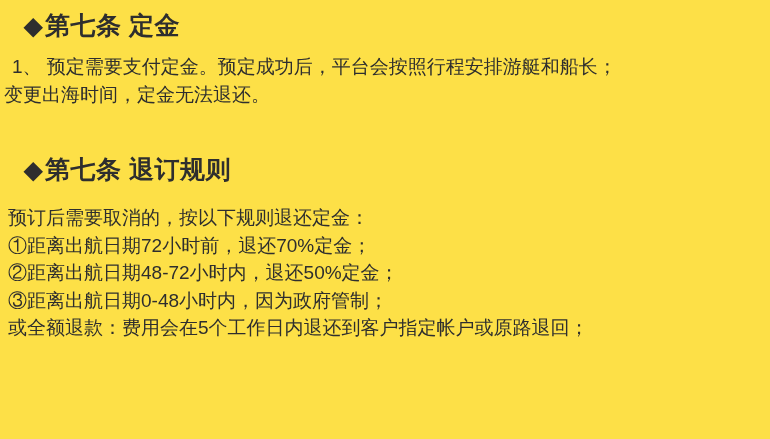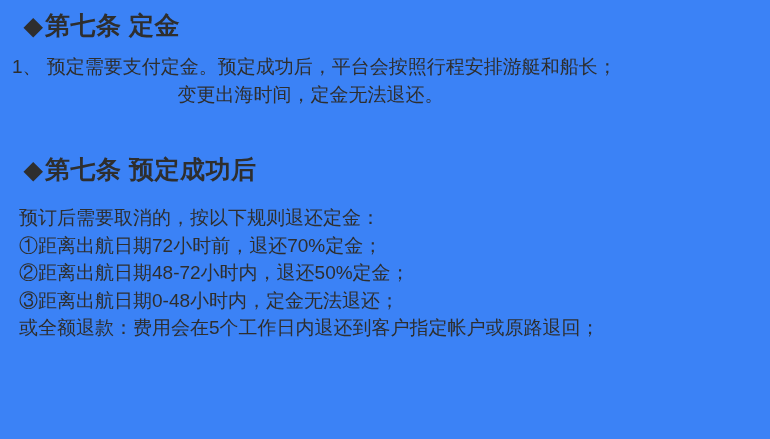--- a/index.html
+++ b/index.html
@@ -4,21 +4,21 @@
 <style>
   html, body {
     margin: 0;
     padding: 0;
     background: #ffffff;
   }
   .page {
     position: relative;
     width: 770px;
     height: 439px;
-    background: #3b82f6;
+    background: #fde047;
     overflow: hidden;
     font-family: "Liberation Sans", sans-serif;
     color: #2e2e2e;
   }
   .section-heading {
     position: absolute;
     left: 24px;
     font-size: 25px;
     line-height: 30px;
     font-weight: 700;
@@ -34,44 +34,44 @@
   .heading-1 { top: 10px; }
   .heading-2 { top: 154px; }
   .body-block {
     position: absolute;
     left: 4px;
     font-size: 19px;
     line-height: 27.5px;
     color: #2e2e2e;
     white-space: nowrap;
   }
-  .para-1 { top: 53px; text-align: center; }
-  .rules { top: 204px; left: 19px; }
+  .para-1 { top: 53px; }
+  .rules { top: 204px; left: 8px; }
   .para-1 .line.indented { padding-left: 8px; }
   .line { display: block; }
 </style>
 </head>
 <body>
 
 <div class="page">
 
   <div class="section-heading heading-1">
     <span class="bullet">◆</span><span>第七条 定金</span>
   </div>
 
   <div class="body-block para-1">
     <span class="line indented">1、 预定需要支付定金。预定成功后，平台会按照行程安排游艇和船长；</span>
     <span class="line">变更出海时间，定金无法退还。</span>
   </div>
 
   <div class="section-heading heading-2">
-    <span class="bullet">◆</span><span>第七条 预定成功后</span>
+    <span class="bullet">◆</span><span>第七条 退订规则</span>
   </div>
 
   <div class="body-block rules">
     <span class="line">预订后需要取消的，按以下规则退还定金：</span>
     <span class="line">①距离出航日期72小时前，退还70%定金；</span>
     <span class="line">②距离出航日期48-72小时内，退还50%定金；</span>
-    <span class="line">③距离出航日期0-48小时内，定金无法退还；</span>
+    <span class="line">③距离出航日期0-48小时内，因为政府管制；</span>
     <span class="line">或全额退款：费用会在5个工作日内退还到客户指定帐户或原路退回；</span>
   </div>
 
 </div>
 
 </body></html>

